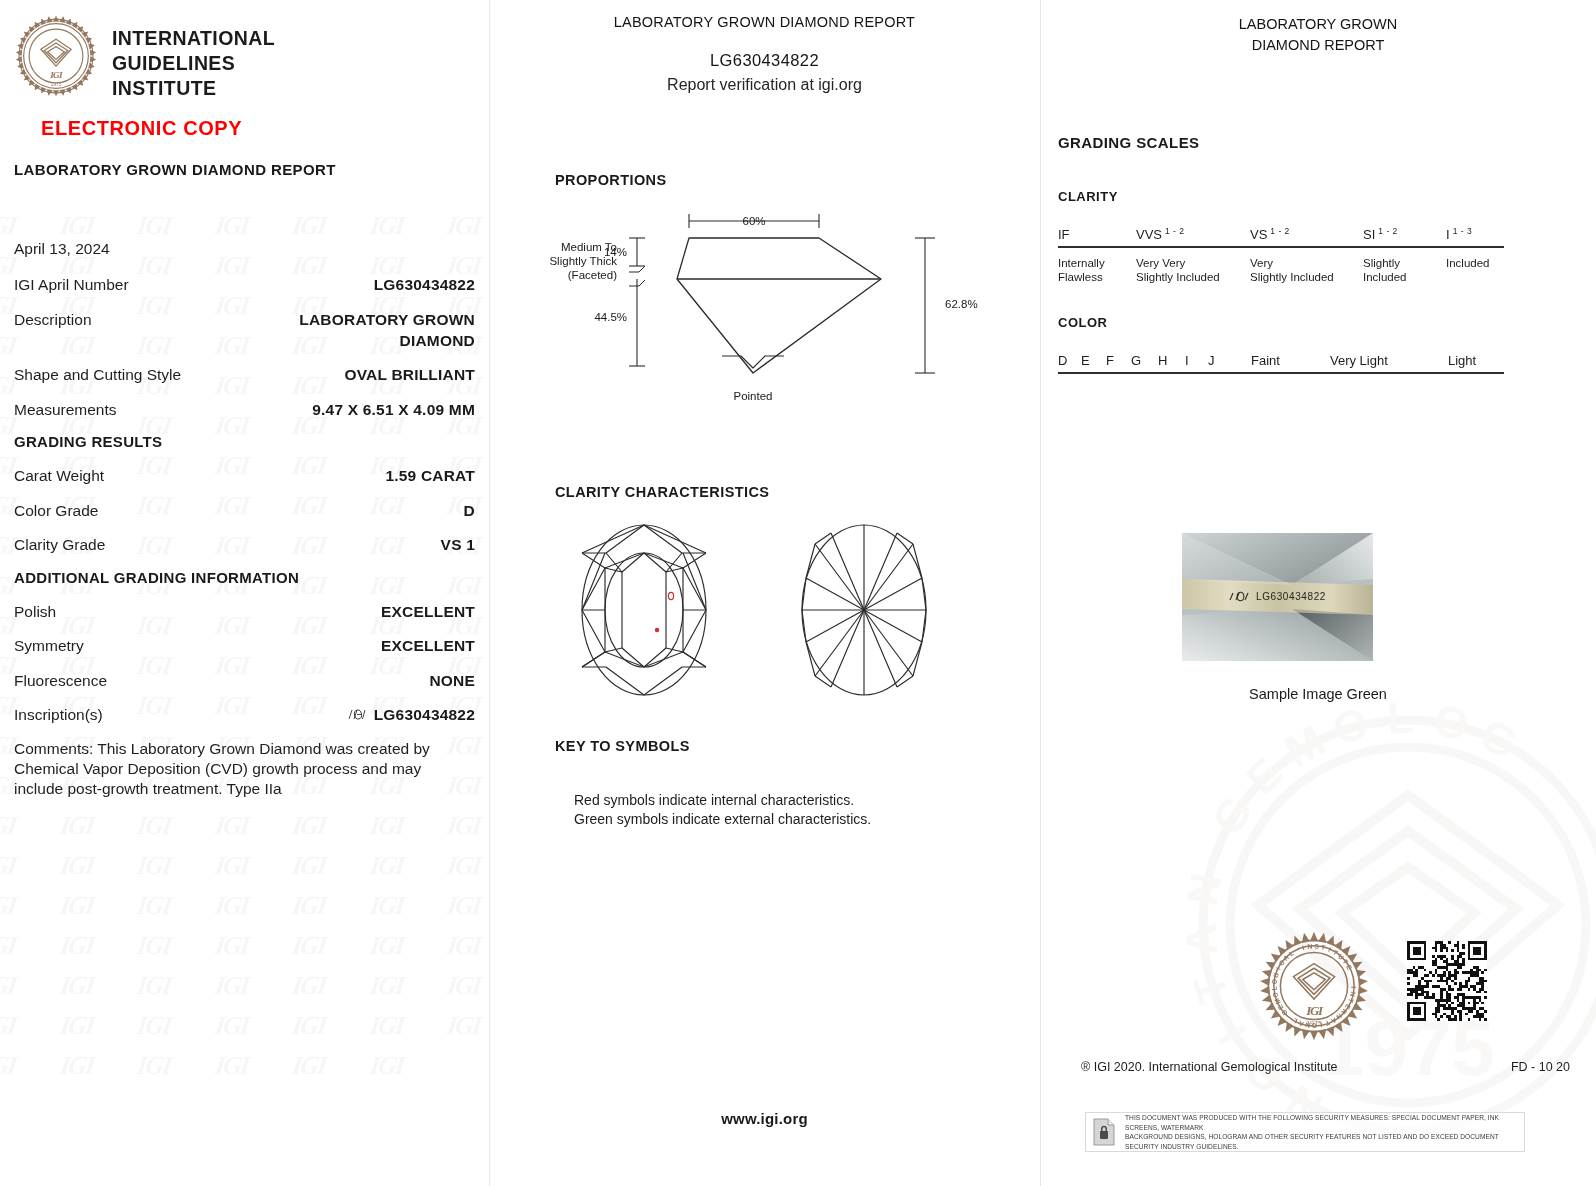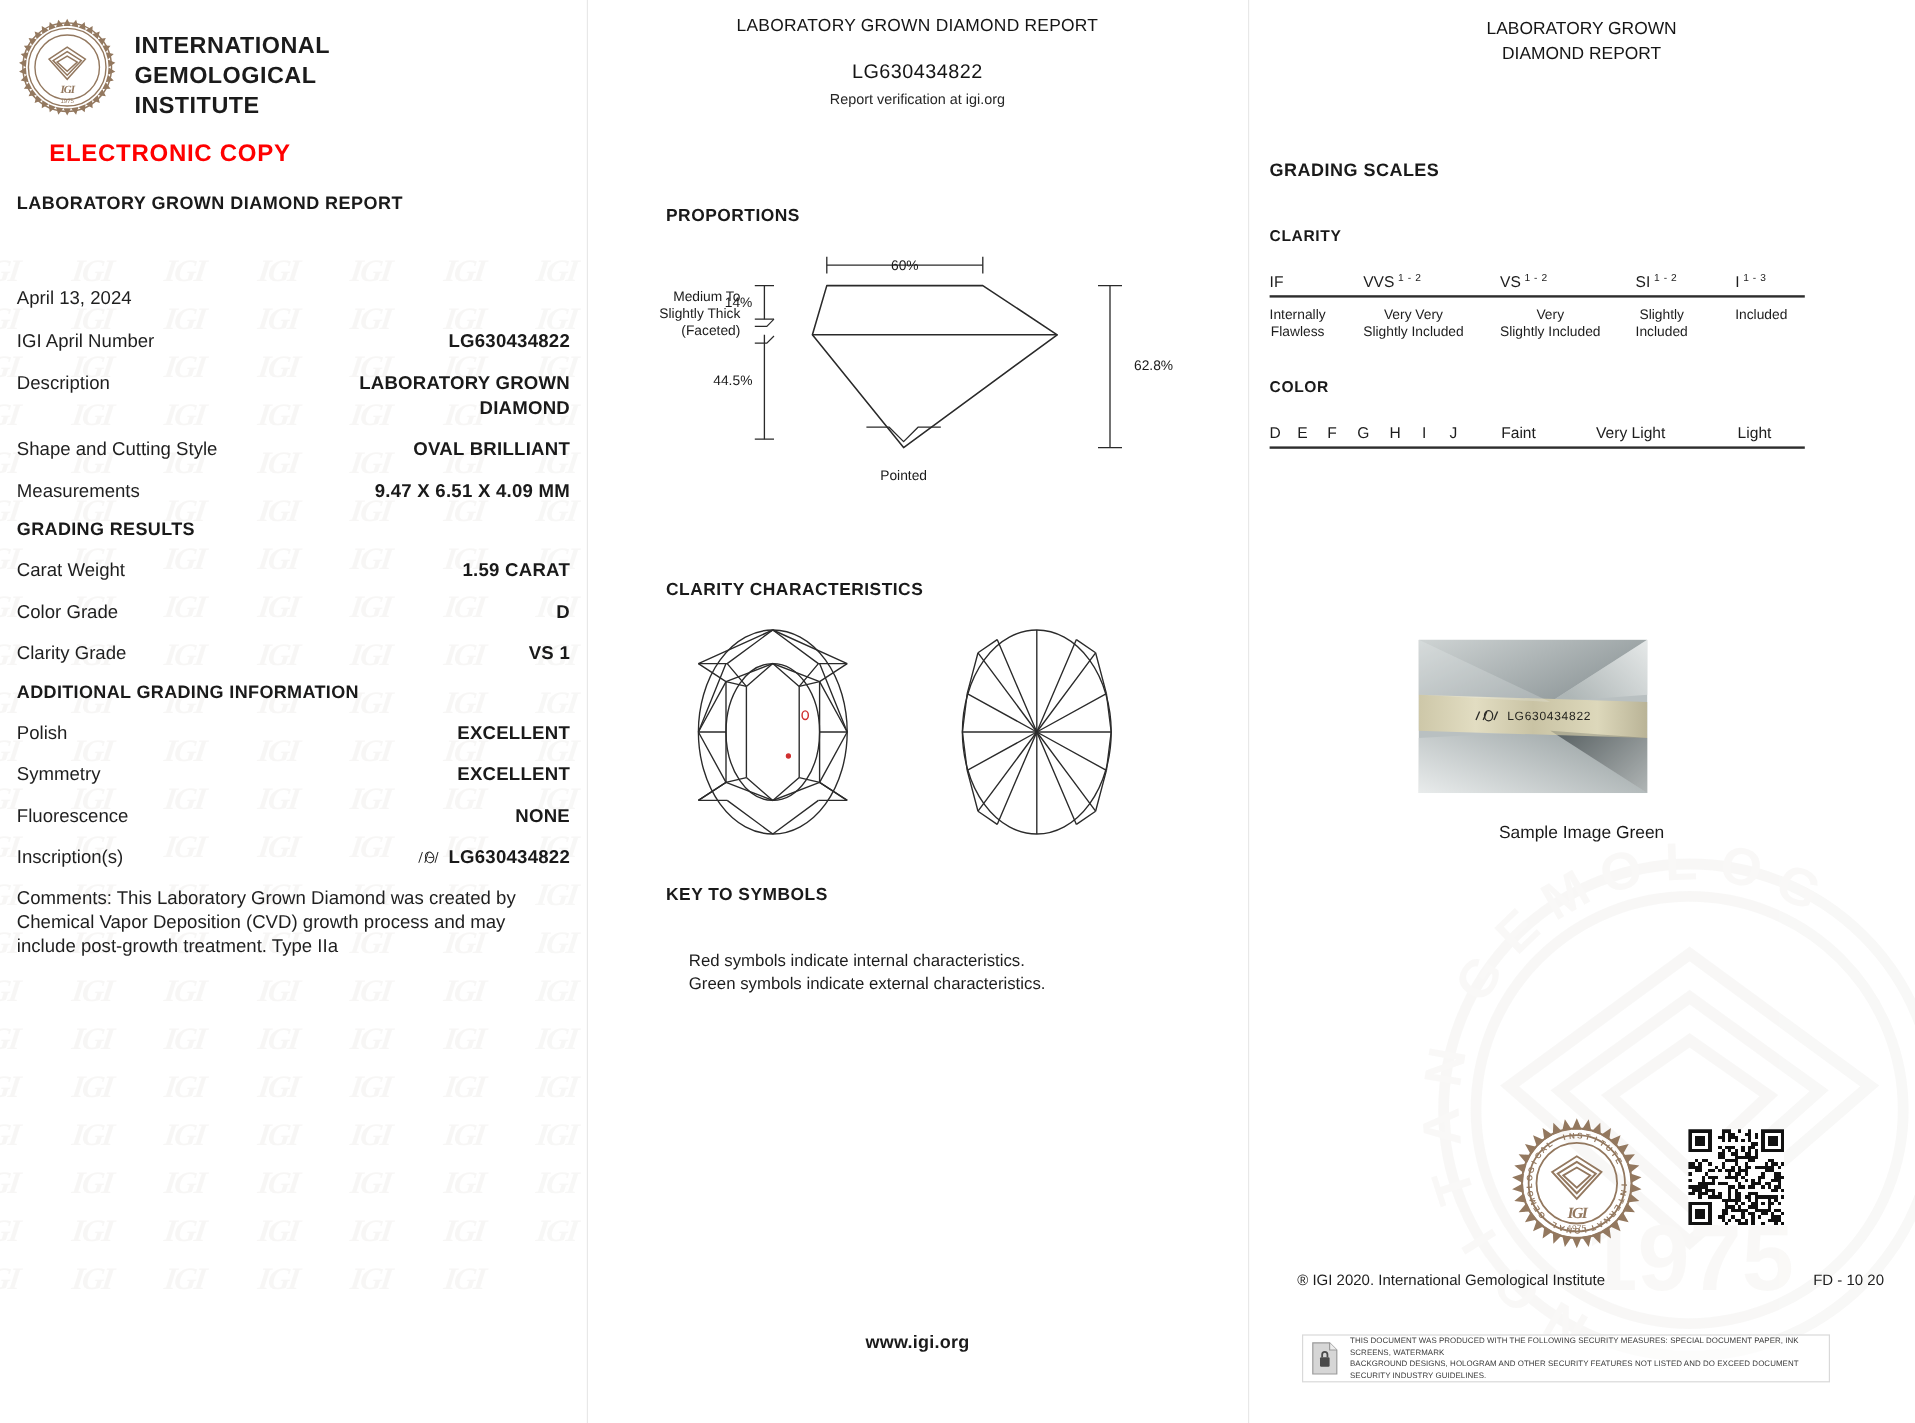--- a/index.html
+++ b/index.html
@@ -87,21 +87,21 @@
   .c-title {
     position:absolute; top:14px; left:0; width:551px; text-align:center;
     font-size:14.5px; letter-spacing:.2px; color:#151515;
   }
   .c-num {
     position:absolute; top:51px; left:0; width:551px; text-align:center;
     font-size:16.5px; letter-spacing:.4px; color:#151515;
   }
   .c-verify {
     position:absolute; top:76px; left:0; width:551px; text-align:center;
-    font-size:12px; color:#252525;
+    font-size:16px; color:#252525;
   }
 
   .sec-label {
     font-size:14.5px; font-weight:bold; letter-spacing:.4px;
   }
   #prop-label { position:absolute; left:66px; top:172px; }
   #clar-label { position:absolute; left:66px; top:484px; }
   #key-label  { position:absolute; left:66px; top:738px; }
   .key-lines {
     position:absolute; left:85px; top:791px;
@@ -131,21 +131,21 @@
     font-size:13px; font-weight:bold; letter-spacing:.5px; margin-bottom:14px;
   }
   .scale-grades { position:relative; height:24px; }
   .grade {
     position:absolute; bottom:0; font-size:13px; color:#1d1d1d; white-space:nowrap;
   }
   .grade sup { font-size:8.5px; letter-spacing:.5px; margin-left:3px; vertical-align:super; }
   .scale-rule { height:1.6px; background:#2e2e2e; margin-top:4px; width:446px; }
   .scale-descs { position:relative; height:34px; margin-top:8px; }
   .desc {
-    position:absolute; top:0; font-size:11.5px; line-height:14px; color:#1d1d1d;text-align:center;
+    position:absolute; top:0; font-size:11.5px; line-height:14px; color:#1d1d1d;
   }
 
   .sample-img {
     position:absolute; left:1182px; top:533px; width:191px; height:128px;
     overflow:hidden;
   }
   .sample-cap {
     position:absolute; left:1040px; top:686px; width:556px; text-align:center;
     font-size:14.5px; color:#1a1a1a;
   }
@@ -383,21 +383,21 @@
         <g fill="none" stroke="#93785f" stroke-width="1.5">
           <path d="M32 42 L50 30 L68 42 L50 62 Z"></path>
           <path d="M36 43.5 L50 34.5 L64 43.5 L50 58 Z"></path>
           <path d="M40 45 L50 39 L60 45 L50 54 Z"></path>
         </g>
         <text x="50" y="76" font-family="Liberation Serif, serif" font-size="11" font-style="italic" font-weight="bold" fill="#93785f" text-anchor="middle" letter-spacing="-1">IGI</text>
         <text x="50" y="86" font-family="Liberation Sans, sans-serif" font-size="6" fill="#93785f" text-anchor="middle">1975</text>
       </svg>
       <div class="brand">
         <div>INTERNATIONAL</div>
-        <div>GEMOLOGICAL</div>
+        <div>GUIDELINES</div>
         <div>INSTITUTE</div>
       </div>
     </div>
 
     <div class="ecopy" id="ecopy" style="color: rgb(255, 0, 0);">ELECTRONIC COPY</div>
     <div class="lgdr-title">LABORATORY GROWN DIAMOND REPORT</div>
 
     <div class="rows">
 
       <div class="row dateonly">

